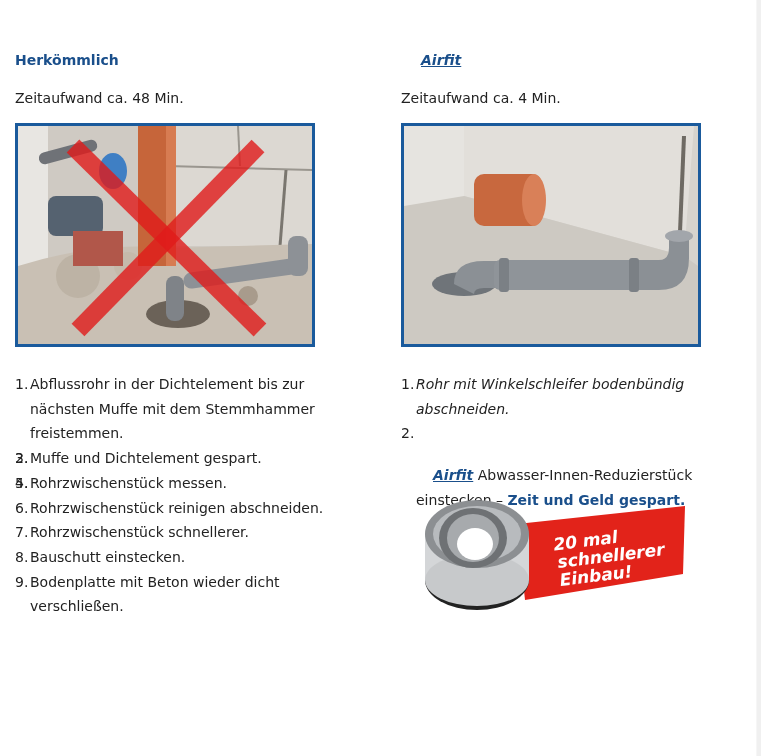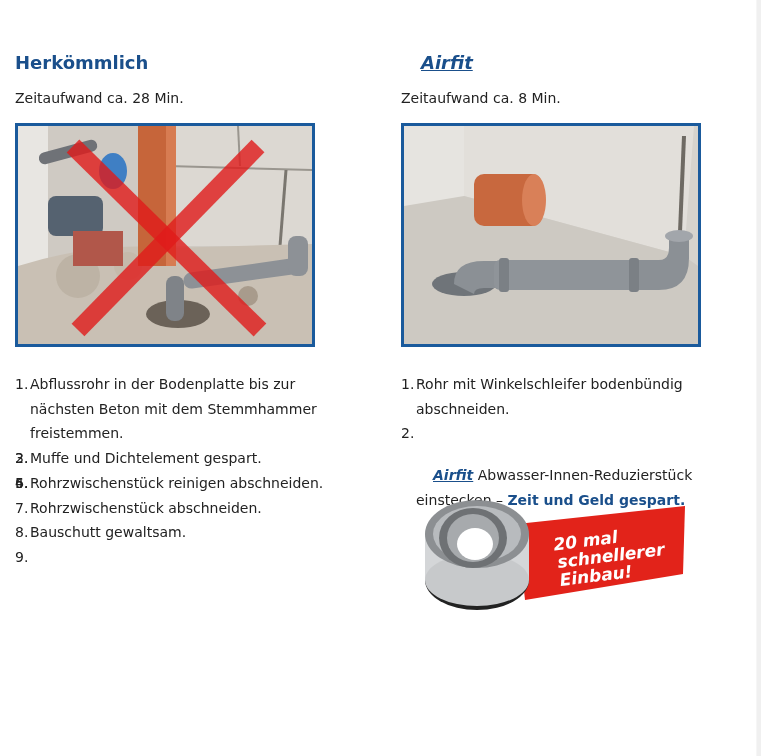--- a/index.html
+++ b/index.html
@@ -4,41 +4,41 @@
 <style>
   html, body { margin:0; padding:0; }
   body {
     width:761px; height:756px; background:#ffffff; position:relative; overflow:hidden;
     font-family:"DejaVu Sans", "Liberation Sans", sans-serif; color:#1a1a1a;
   }
   .edge { position:absolute; top:0; right:0; width:4px; height:756px; background:#f0f0f0; border-left:1px solid #f6f6f6; }
   .col { position:absolute; top:0; }
   .col-left { left:15px; width:360px; }
   .col-right { left:401px; width:340px; }
-  .heading { position:absolute; top:52px; font-size:18px; font-weight:bold; color:#1a4f8b; white-space:nowrap; }
+  .heading { position:absolute; top:52px; font-size:14px; font-weight:bold; color:#1a4f8b; white-space:nowrap; }
   .heading a { color:#1a4f8b; font-style:italic; text-decoration:underline; }
   .heading a .pad { display:inline-block; width:20px; }
   .subtitle { position:absolute; top:90px; font-size:14px; color:#222; white-space:nowrap; }
   .photo { position:absolute; top:123px; width:294px; height:218px; border:3px solid #1a5a9c; overflow:hidden; box-sizing:content-box; }
   .steps { position:absolute; top:372px; margin:0; padding:0 0 0 15px; list-style:none; font-size:14px; line-height:24.7px; color:#222; }
   .steps li { position:relative; padding-left:0; }
   .steps li .num { position:absolute; left:-15px; }
   .blue-bold { color:#1a4f8b; font-weight:bold; }
   .inline-link { color:#1a4f8b; font-weight:bold; font-style:italic; text-decoration:underline; }
   .inline-link .pad { display:inline-block; width:17px; }
   .badge { position:absolute; top:494px; left:16px; width:272px; height:122px; }
 </style>
 </head>
 <body>
 
 <div class="edge"></div>
 
 <div class="col col-left">
   <div class="heading">Herkömmlich</div>
-  <div class="subtitle">Zeitaufwand ca. 28 Min.</div>
+  <div class="subtitle">Zeitaufwand ca. 48 Min.</div>
 
   <div class="photo">
     <svg width="294" height="218" viewBox="0 0 294 218">
       <rect width="294" height="218" fill="#cfcac3"></rect>
 
       <rect x="150" y="0" width="144" height="120" fill="#dcd8d2"></rect>
       <line x1="150" y1="40" x2="294" y2="44" stroke="#9a968f" stroke-width="2"></line>
       <line x1="268" y1="44" x2="262" y2="120" stroke="#7a766f" stroke-width="3"></line>
       <line x1="220" y1="0" x2="222" y2="40" stroke="#9a968f" stroke-width="2"></line>
       <rect x="0" y="0" width="30" height="150" fill="#e8e6e2"></rect>
@@ -60,37 +60,37 @@
       <rect x="165" y="140" width="115" height="16" rx="8" fill="#8d9196" transform="rotate(-8 220 148)"></rect>
       <rect x="270" y="110" width="20" height="40" rx="8" fill="#8d9196"></rect>
       <rect x="148" y="150" width="18" height="45" rx="8" fill="#7f8388"></rect>
 
       <line x1="55" y1="20" x2="242" y2="204" stroke="#e01a1a" stroke-width="18" stroke-opacity="0.8"></line>
       <line x1="240" y1="20" x2="60" y2="204" stroke="#e01a1a" stroke-width="18" stroke-opacity="0.8"></line>
     </svg>
   </div>
 
   <ol class="steps">
-    <li><span class="num">1.</span><span style="display:inline-block;width:290px;">Abflussrohr in der Bodenplatte bis zur nächsten Beton mit dem Stemmhammer freistemmen.</span></li>
+    <li><span class="num">1.</span><span style="display:inline-block;width:290px;">Abflussrohr in der Dichtelement bis zur nächsten Muffe mit dem Stemmhammer freistemmen.</span></li>
     <li><span class="num">2.</span></li>
     <li><span class="num">3.</span><span>Muffe und Dichtelement gespart.</span></li>
     <li><span class="num">4.</span></li>
-    <li><span class="num">5.</span></li>
+    <li><span class="num">5.</span><span>Rohrzwischenstück messen.</span></li>
     <li><span class="num">6.</span><span>Rohrzwischenstück reinigen abschneiden.</span></li>
-    <li><span class="num">7.</span><span>Rohrzwischenstück abschneiden.</span></li>
-    <li><span class="num">8.</span><span>Bauschutt gewaltsam.</span></li>
-    <li><span class="num">9.</span></li>
+    <li><span class="num">7.</span><span>Rohrzwischenstück schnellerer.</span></li>
+    <li><span class="num">8.</span><span>Bauschutt einstecken.</span></li>
+    <li><span class="num">9.</span><span style="display:inline-block;width:250px;">Bodenplatte mit Beton wieder dicht verschließen.</span></li>
   </ol>
 </div>
 
 <div class="col col-right">
   <div class="heading">
     <a><span class="pad"></span><span>Airfit</span></a>
   </div>
-  <div class="subtitle">Zeitaufwand ca. 8 Min.</div>
+  <div class="subtitle">Zeitaufwand ca. 4 Min.</div>
 
   <div class="photo">
     <svg width="294" height="218" viewBox="0 0 294 218">
       <rect width="294" height="218" fill="#d6d3cd"></rect>
       <rect x="0" y="0" width="60" height="80" fill="#e6e4e0"></rect>
       <polygon points="60,0 290,0 280,130 60,70" fill="#e2dfda"></polygon>
       <line x1="280" y1="10" x2="275" y2="130" stroke="#6e6a63" stroke-width="4"></line>
       <polygon points="0,80 60,70 280,130 294,140 294,218 0,218" fill="#cdc9c2"></polygon>
 
       <rect x="70" y="48" width="68" height="52" rx="10" fill="#c8683e"></rect>
@@ -100,21 +100,21 @@
       <path d="M50 158 Q50 135 80 135 L100 135 L100 162 L80 162 Q70 162 70 168 Z" fill="#8b9095"></path>
       <rect x="90" y="134" width="150" height="30" rx="6" fill="#8f9499"></rect>
       <rect x="95" y="132" width="10" height="34" rx="3" fill="#7b8085"></rect>
       <rect x="225" y="132" width="10" height="34" rx="3" fill="#7b8085"></rect>
       <path d="M235 134 L255 134 Q265 134 265 122 L265 110 L285 110 L285 132 Q285 164 255 164 L235 164 Z" fill="#8b9095"></path>
       <ellipse cx="275" cy="110" rx="14" ry="6" fill="#a2a6ab"></ellipse>
     </svg>
   </div>
 
   <ol class="steps">
-    <li><span class="num">1.</span><span style="display:inline-block;width:290px;">Rohr mit Winkelschleifer bodenbündig abschneiden.</span></li>
+    <li><span class="num">1.</span><span style="display:inline-block;width:290px;font-style:italic;">Rohr mit Winkelschleifer bodenbündig abschneiden.</span></li>
     <li><span class="num">2.</span><span style="display:inline-block;width:290px;margin-top:42px;"><a class="inline-link"><span class="pad"></span><span>Airfit</span></a><span> Abwasser-Innen-Reduzierstück einstecken – </span><span class="blue-bold">Zeit und Geld gespart.</span></span></li>
   </ol>
 
   <div class="badge">
     <svg width="272" height="122" viewBox="0 0 272 122">
 
       <polygon points="100,30 268,12 266,80 108,106" fill="#e2231a"></polygon>
 
       <ellipse cx="60" cy="86" rx="52" ry="30" fill="#222"></ellipse>
       <rect x="8" y="40" width="104" height="46" fill="#d4d6d8"></rect>

